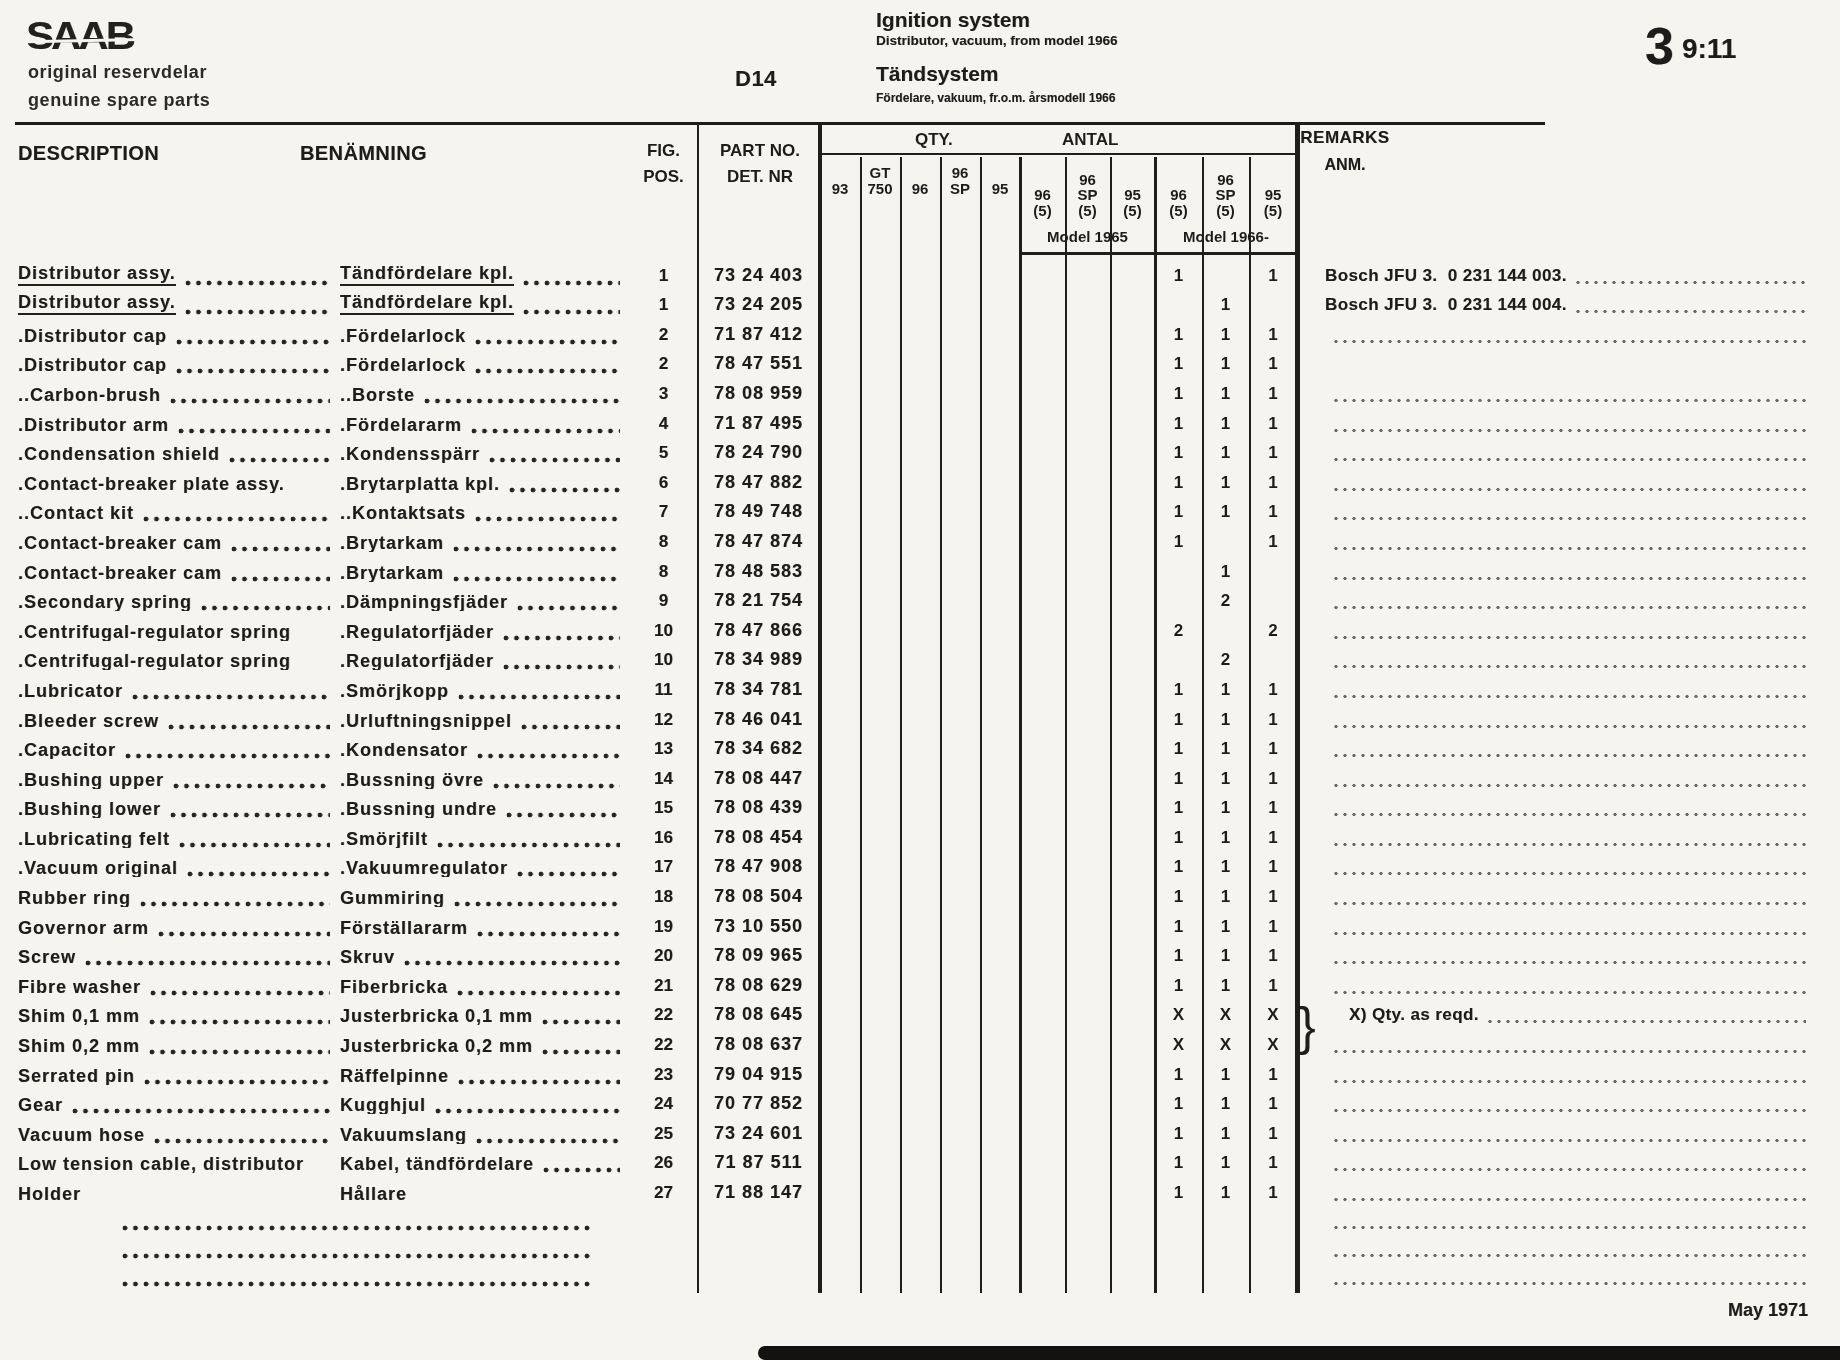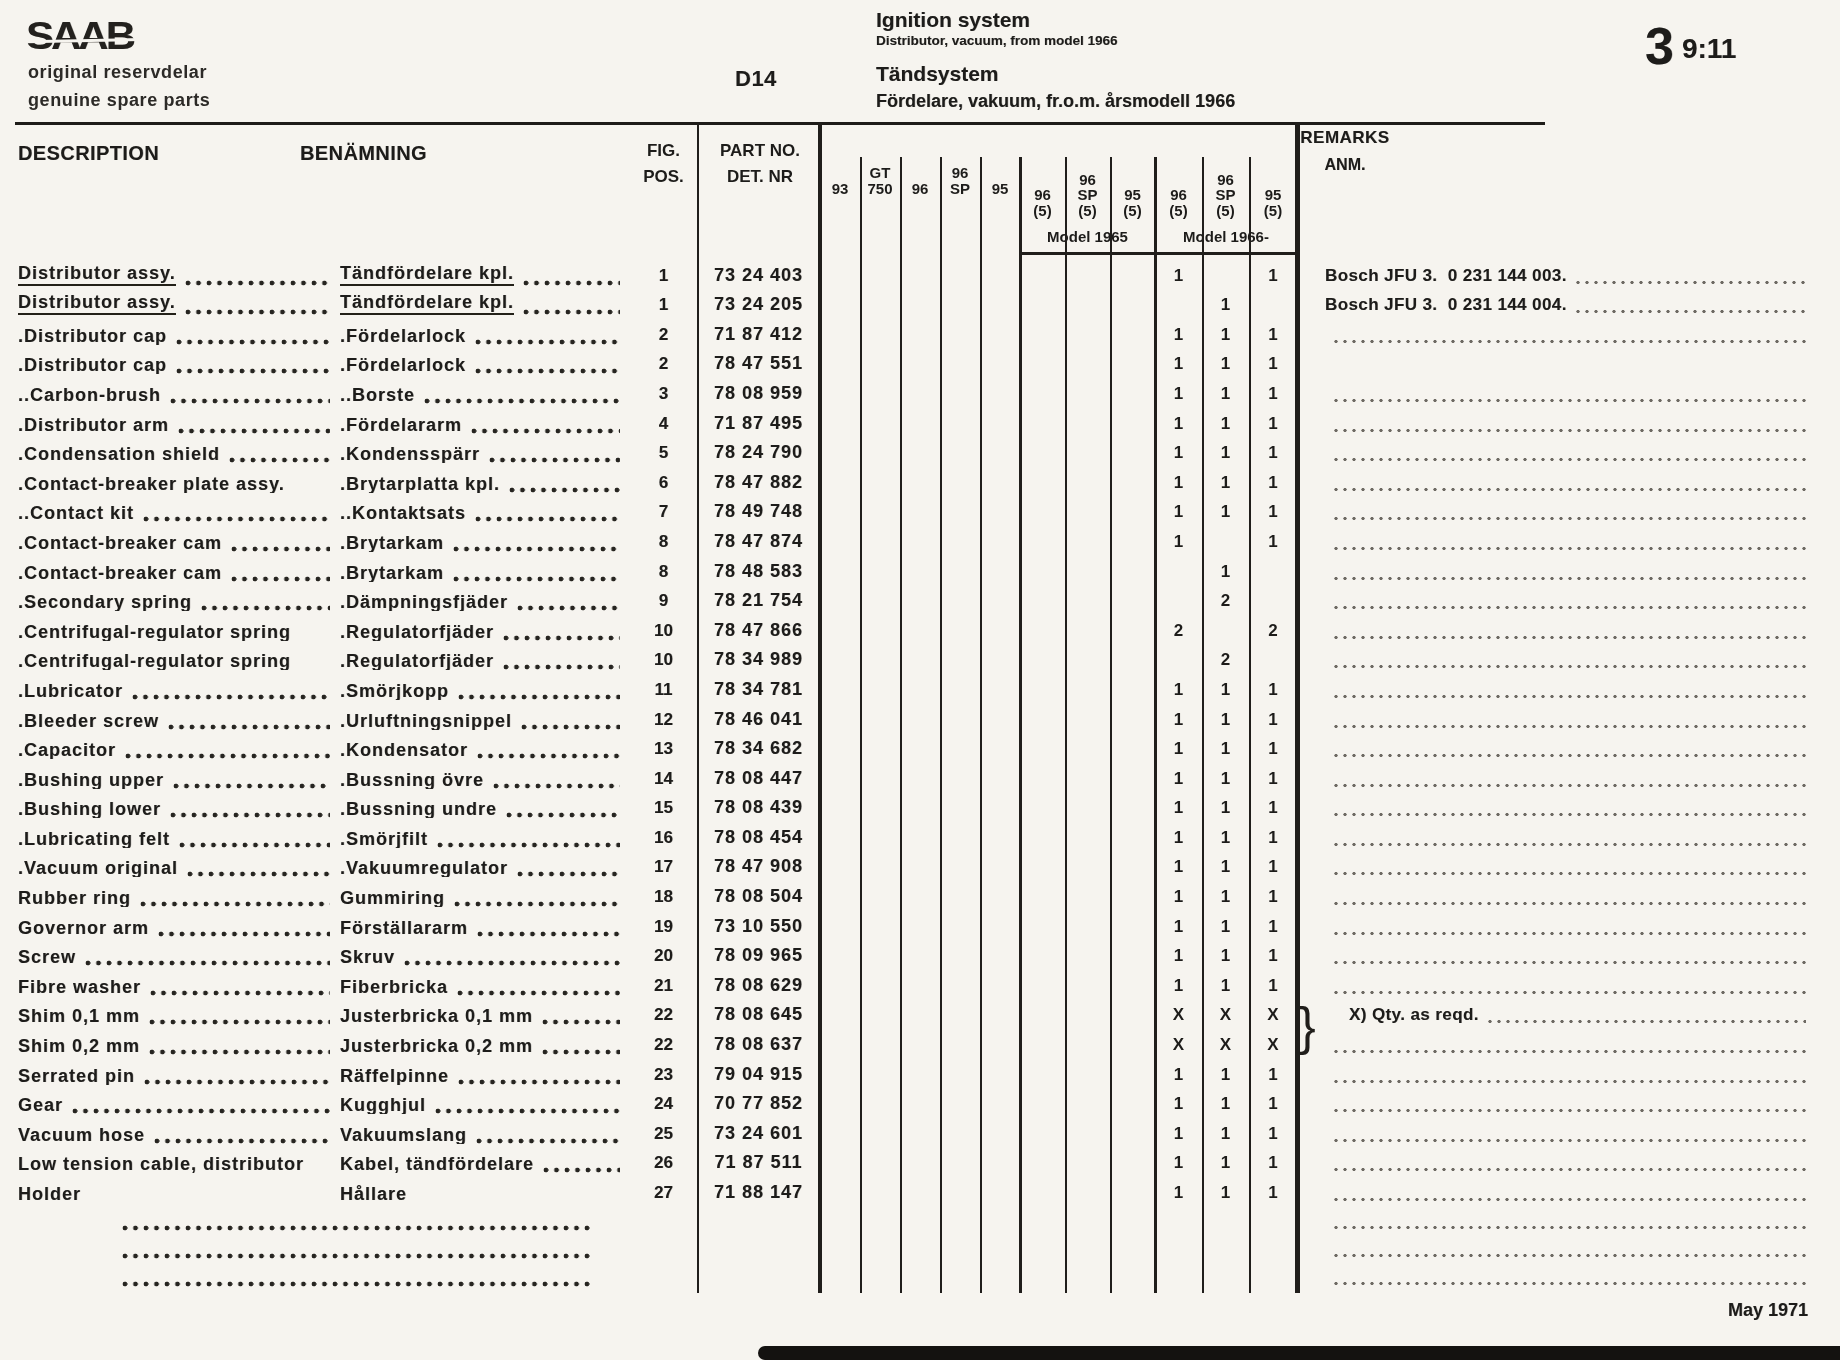--- a/index.html
+++ b/index.html
@@ -11,21 +11,21 @@
   
   .logo{position:absolute;left:26px;top:12px;font-size:42px;font-weight:900;
         letter-spacing:-3px;transform:scaleY(.92);color:#23211e;}
   .logo-slit{position:absolute;left:27px;top:39px;width:128px;height:3px;background:#f6f4ef;transform:rotate(-1.2deg);}
   .tagline1{position:absolute;left:28px;top:62px;font-size:18px;font-weight:600;letter-spacing:.6px;color:#2c2a27;}
   .tagline2{position:absolute;left:28px;top:90px;font-size:18px;font-weight:600;letter-spacing:.6px;color:#2c2a27;}
   .dcode{position:absolute;left:735px;top:66px;font-size:22px;font-weight:800;letter-spacing:.5px;}
   .t-en{position:absolute;left:876px;top:8px;font-size:21px;font-weight:800;}
   .st-en{position:absolute;left:876px;top:33px;font-size:13.5px;font-weight:800;}
   .t-sv{position:absolute;left:876px;top:62px;font-size:21px;font-weight:800;}
-  .st-sv{position:absolute;left:876px;top:91px;font-size:18px;font-weight:800;}
+  .st-sv{position:absolute;left:876px;top:91px;font-size:12px;font-weight:800;}
   .pagenum{position:absolute;left:1645px;top:16px;}
   .pagenum .big{font-size:52px;font-weight:800;}
   .pagenum .small{font-size:28px;font-weight:700;margin-left:8px;vertical-align:6px;}
 
   
   .toprule{position:absolute;left:15px;top:122px;width:1530px;height:3px;background:#1e1c19;}
   .vline{position:absolute;background:#201e1b;}
 
   
   .h-desc{position:absolute;left:18px;top:142px;font-size:20px;font-weight:800;letter-spacing:.4px;}
@@ -91,20 +91,24 @@
   <div class="h-desc ink">DESCRIPTION</div>
   <div class="h-ben ink">BENÄMNING</div>
   <div class="h-figpos">
     <div>FIG.</div>
     <div>POS.</div>
   </div>
   <div class="h-part">
     <div>PART NO.</div>
     <div>DET. NR</div>
   </div>
+  <div class="banner">
+    <span class="qty">QTY.</span>
+    <span class="antal">ANTAL</span>
+  </div>
   <div class="qcols" id="qcols">
       <div class="qcol raised" style="width: 40px;">
         <div>93</div>
       </div>
       <div class="qcol raised" style="width: 40px;">
         <div>GT</div>
         <div>750</div>
       </div>
       <div class="qcol raised" style="width: 40px;">
         <div>96</div>

